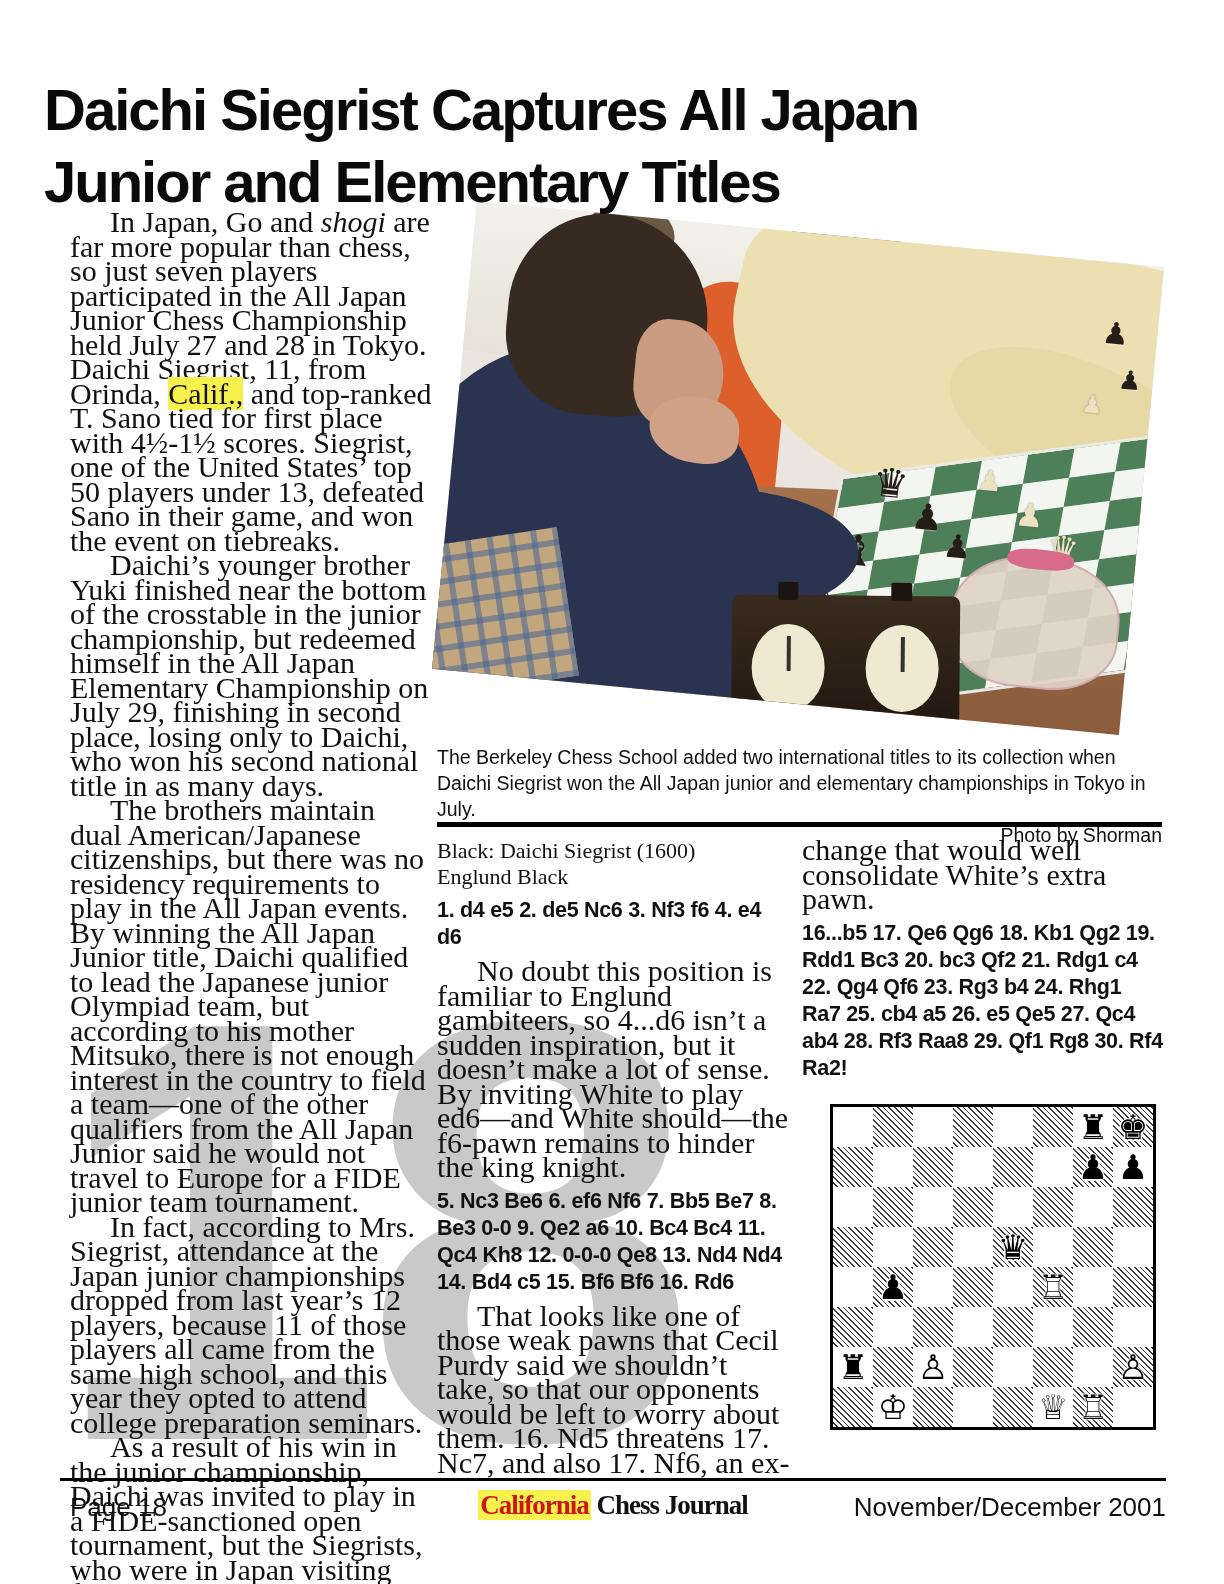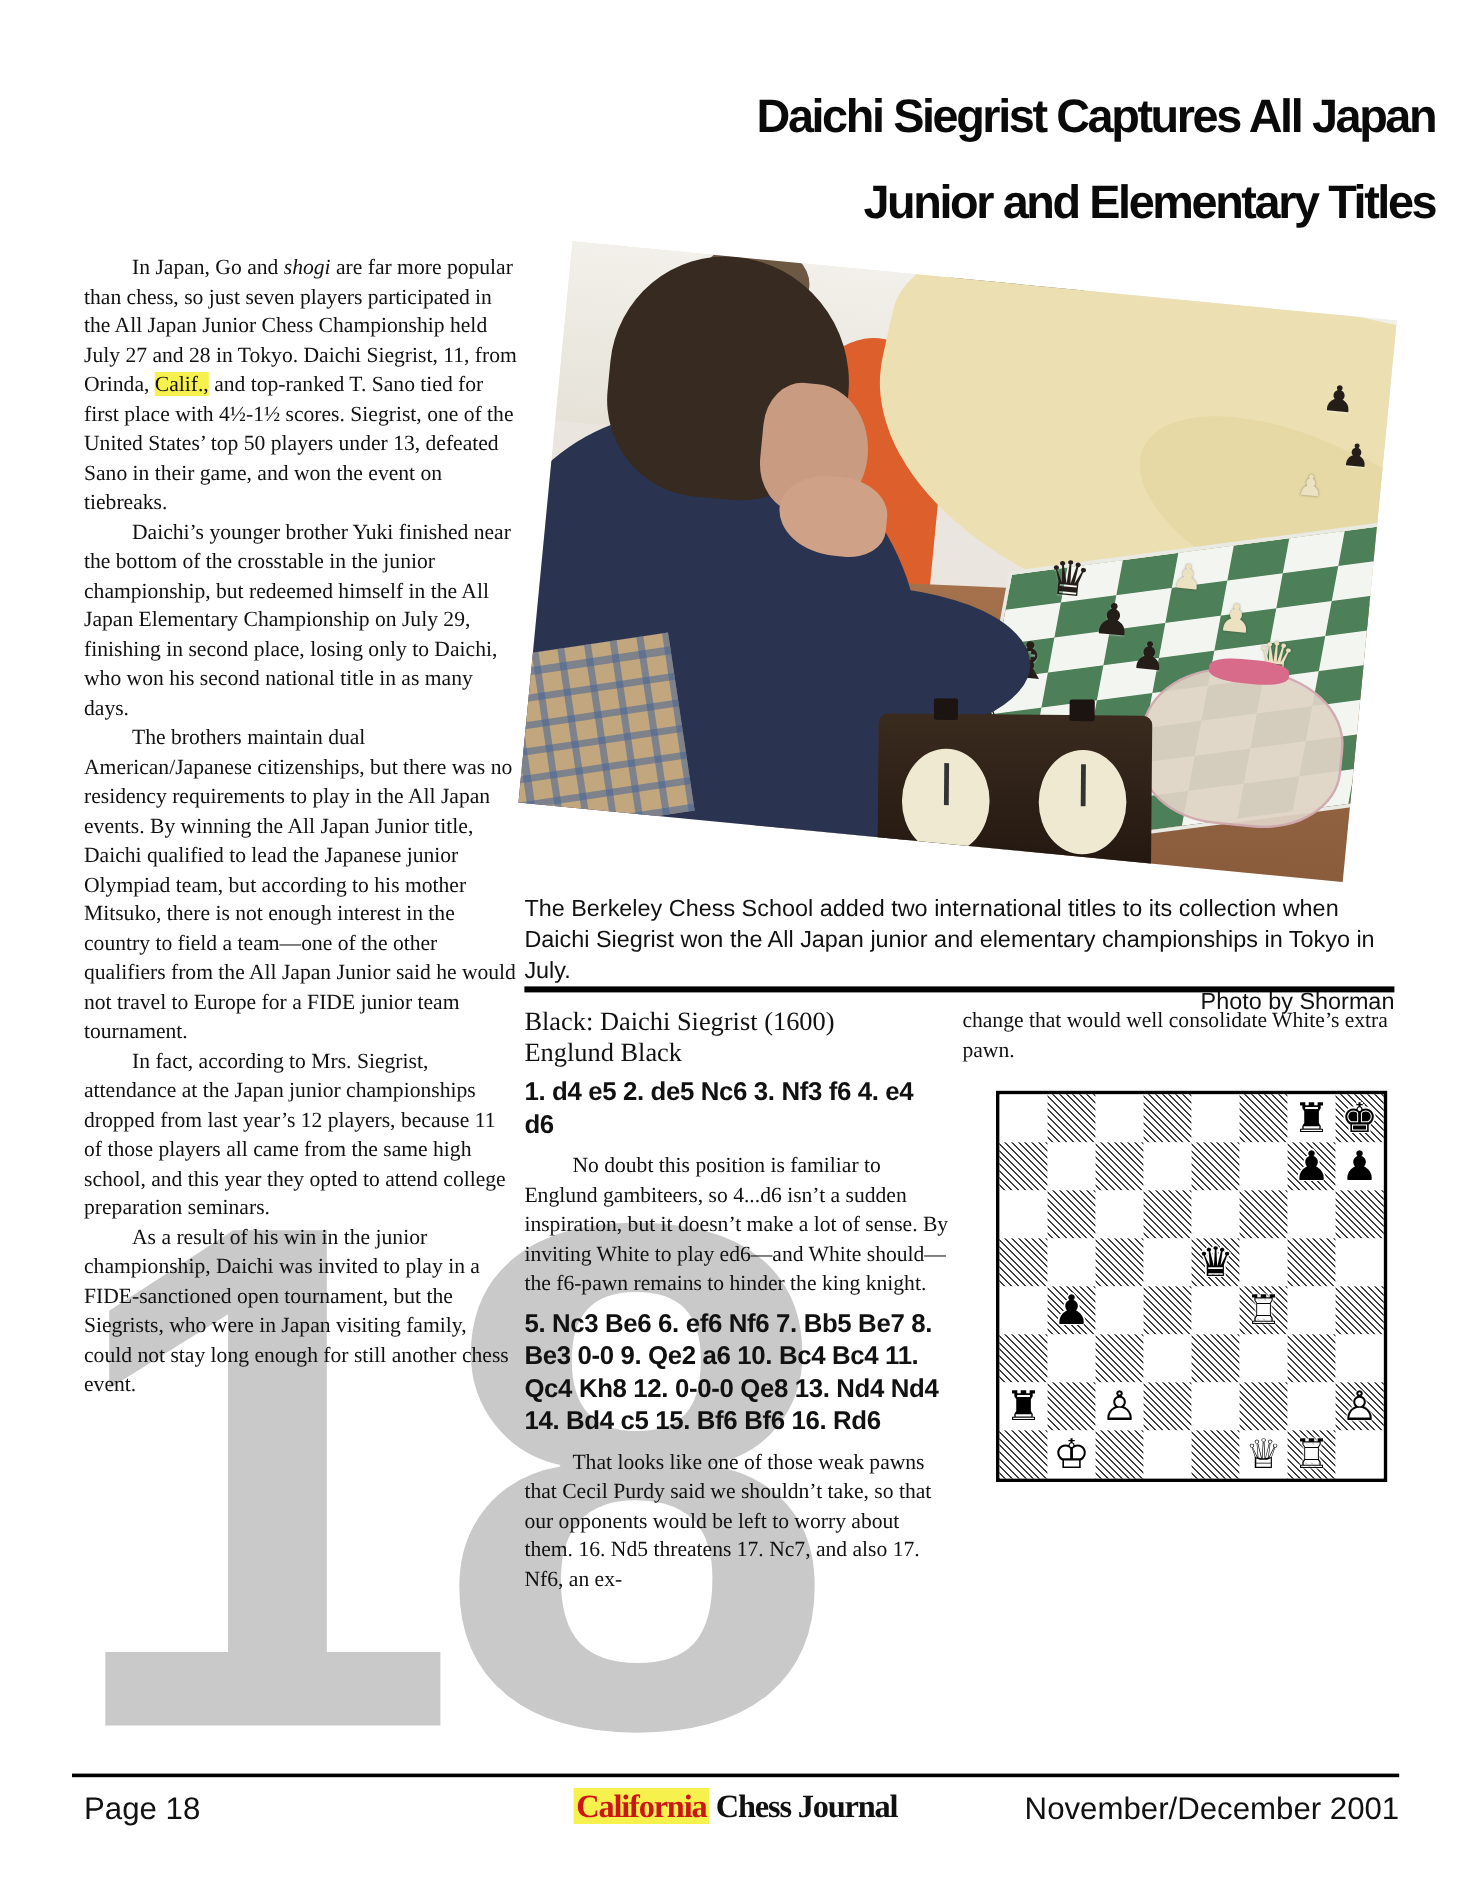--- a/index.html
+++ b/index.html
@@ -1,33 +1,33 @@
 <!DOCTYPE html>
 <html><head>
 <meta charset="utf-8">
 <style>
   html,body{margin:0;padding:0;}
   body{width:1224px;height:1584px;background:#ffffff;position:relative;overflow:hidden;
        font-family:"Liberation Serif",serif;color:#111;}
   .page{position:absolute;inset:0;}
 
   
-  .title{position:absolute;left:28px;top:58px;width:1164px;margin:4px;text-align:right;
-         font-family:"Liberation Sans",sans-serif;font-weight:700;font-size:39px;
+  .title{position:absolute;left:28px;top:58px;width:1164px;margin:16px;text-align:left;
+         font-family:"Liberation Sans",sans-serif;font-weight:700;font-size:58px;
          letter-spacing:-2px;line-height:72px;color:#0a0a0a;z-index:2;}
   .title span{display:block;}
 
   
   .wm-clip{position:absolute;left:50px;top:955px;width:760px;height:520px;overflow:hidden;z-index:0;}
   .wm{font-family:"Liberation Sans",sans-serif;font-weight:700;font-size:600px;line-height:.92;
       color:#c9c9c9;letter-spacing:-20px;}
 
   
   .col-left{position:absolute;left:70px;top:210px;width:362px;z-index:1;}
-  .body-p{margin:0;font-size:18px;line-height:24.5px;text-indent:40px;text-align:left;}
+  .body-p{margin:0;font-size:30px;line-height:24.5px;text-indent:40px;text-align:left;}
   .body-p.noind{text-indent:0;}
   .hl{background:#f7f14e;}
   .col-mid{position:absolute;left:437px;top:838px;width:354px;z-index:1;}
   .col-right{position:absolute;left:802px;top:838px;width:362px;z-index:1;}
   .ghline{font-size:22px;line-height:25.5px;}
   .moves{margin:8px 0 8px 0;font-family:"Liberation Sans",sans-serif;font-weight:700;
          font-size:21.5px;line-height:27px;letter-spacing:-0.3px;}
   .result{margin-top:16px;}
 
   
@@ -183,20 +183,21 @@
     <div class="ghline">Black: Daichi Siegrist (1600)</div>
     <div class="ghline">Englund Black</div>
     <p class="moves">1. d4 e5 2. de5 Nc6 3. Nf3 f6 4. e4 d6</p>
     <p class="body-p">No doubt this position is familiar to Englund gambiteers, so 4...d6 isn’t a sudden inspiration, but it doesn’t make a lot of sense. By inviting White to play ed6—and White should—the f6-pawn remains to hinder the king knight.</p>
     <p class="moves">5. Nc3 Be6 6. ef6 Nf6 7. Bb5 Be7 8. Be3 0-0 9. Qe2 a6 10. Bc4 Bc4 11. Qc4 Kh8 12. 0-0-0 Qe8 13. Nd4 Nd4 14. Bd4 c5 15. Bf6 Bf6 16. Rd6</p>
     <p class="body-p">That looks like one of those weak pawns that Cecil Purdy said we shouldn’t take, so that our opponents would be left to worry about them. 16. Nd5 threatens 17. Nc7, and also 17. Nf6, an ex-</p>
   </div>
 
   <div class="col-right">
     <p class="body-p noind">change that would well consolidate White’s extra pawn.</p>
+    <p class="moves">16...b5 17. Qe6 Qg6 18. Kb1 Qg2 19. Rdd1 Bc3 20. bc3 Qf2 21. Rdg1 c4 22. Qg4 Qf6 23. Rg3 b4 24. Rhg1 Ra7 25. cb4 a5 26. e5 Qe5 27. Qc4 ab4 28. Rf3 Raa8 29. Qf1 Rg8 30. Rf4 Ra2!</p>
     <div class="diagram" id="diagram">
         <div class="sq light"></div>
         <div class="sq dark"></div>
         <div class="sq light"></div>
         <div class="sq dark"></div>
         <div class="sq light"></div>
         <div class="sq dark"></div>
         <div class="sq light">
           <span class="pc pb">♜</span>
         </div>

